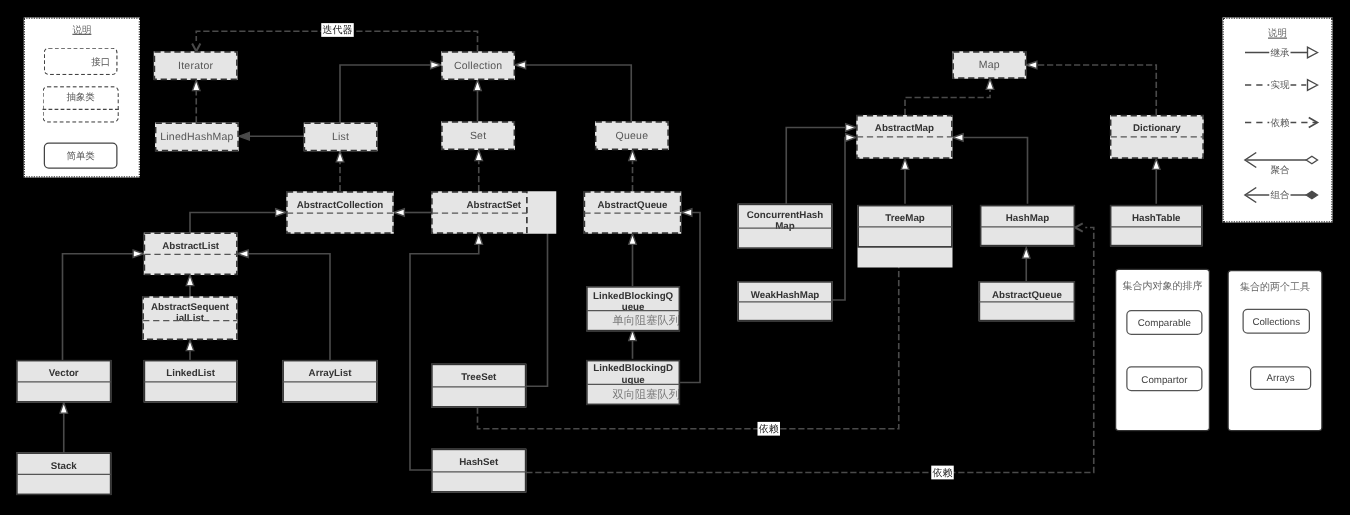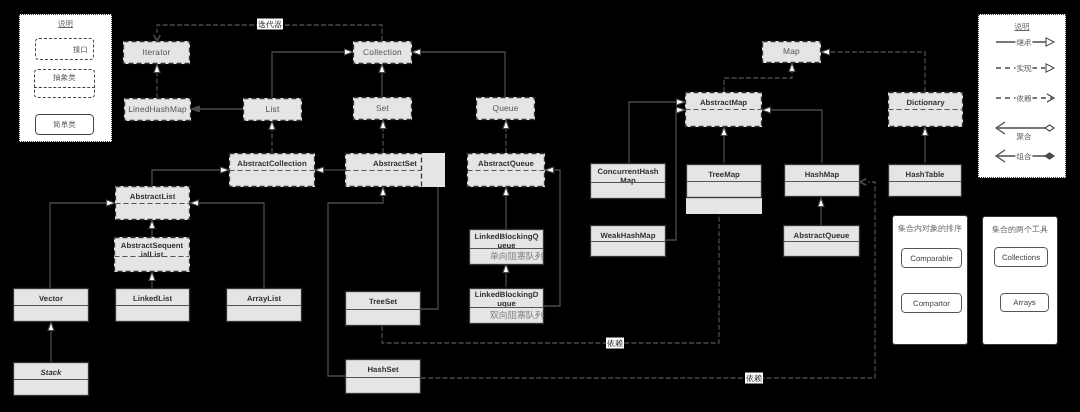--- a/index.html
+++ b/index.html
@@ -246,21 +246,21 @@
       <div class="node cls" style="left: 115px; top: 288px; width: 75px; height: 34px;">
         <div class="title" style="top: 5.5px;">LinkedList</div>
       </div>
       <div class="node cls" style="left: 226px; top: 288px; width: 76px; height: 34px;">
         <div class="title" style="top: 5.5px;">ArrayList</div>
       </div>
       <div class="node cls" style="left: 345px; top: 291px; width: 76px; height: 35px;">
         <div class="title" style="top: 5.5px;">TreeSet</div>
       </div>
       <div class="node cls" style="left: 13px; top: 362px; width: 76px; height: 34px;">
-        <div class="title" style="top: 5.5px; font-style: italic;">Stack</div>
+        <div class="title" style="top: 5.5px;">Stack</div>
       </div>
       <div class="node cls" style="left: 345px; top: 359px; width: 76px; height: 35px;">
         <div class="title" style="top: 5.5px;">HashSet</div>
       </div>
     </div>
 <svg class="layer" id="frames" viewBox="0 0 1080 412">
       <rect x="123.5" y="41.5" width="66" height="22" fill="none" stroke="#333" stroke-width="1.3" stroke-dasharray="5,3"></rect>
       <rect x="353.5" y="41.5" width="58" height="22" fill="none" stroke="#333" stroke-width="1.3" stroke-dasharray="5,3"></rect>
       <rect x="762.5" y="41.5" width="58" height="21" fill="none" stroke="#333" stroke-width="1.3" stroke-dasharray="5,3"></rect>
       <rect x="124.5" y="98.5" width="66" height="22" fill="none" stroke="#333" stroke-width="1.3" stroke-dasharray="5,3"></rect>

